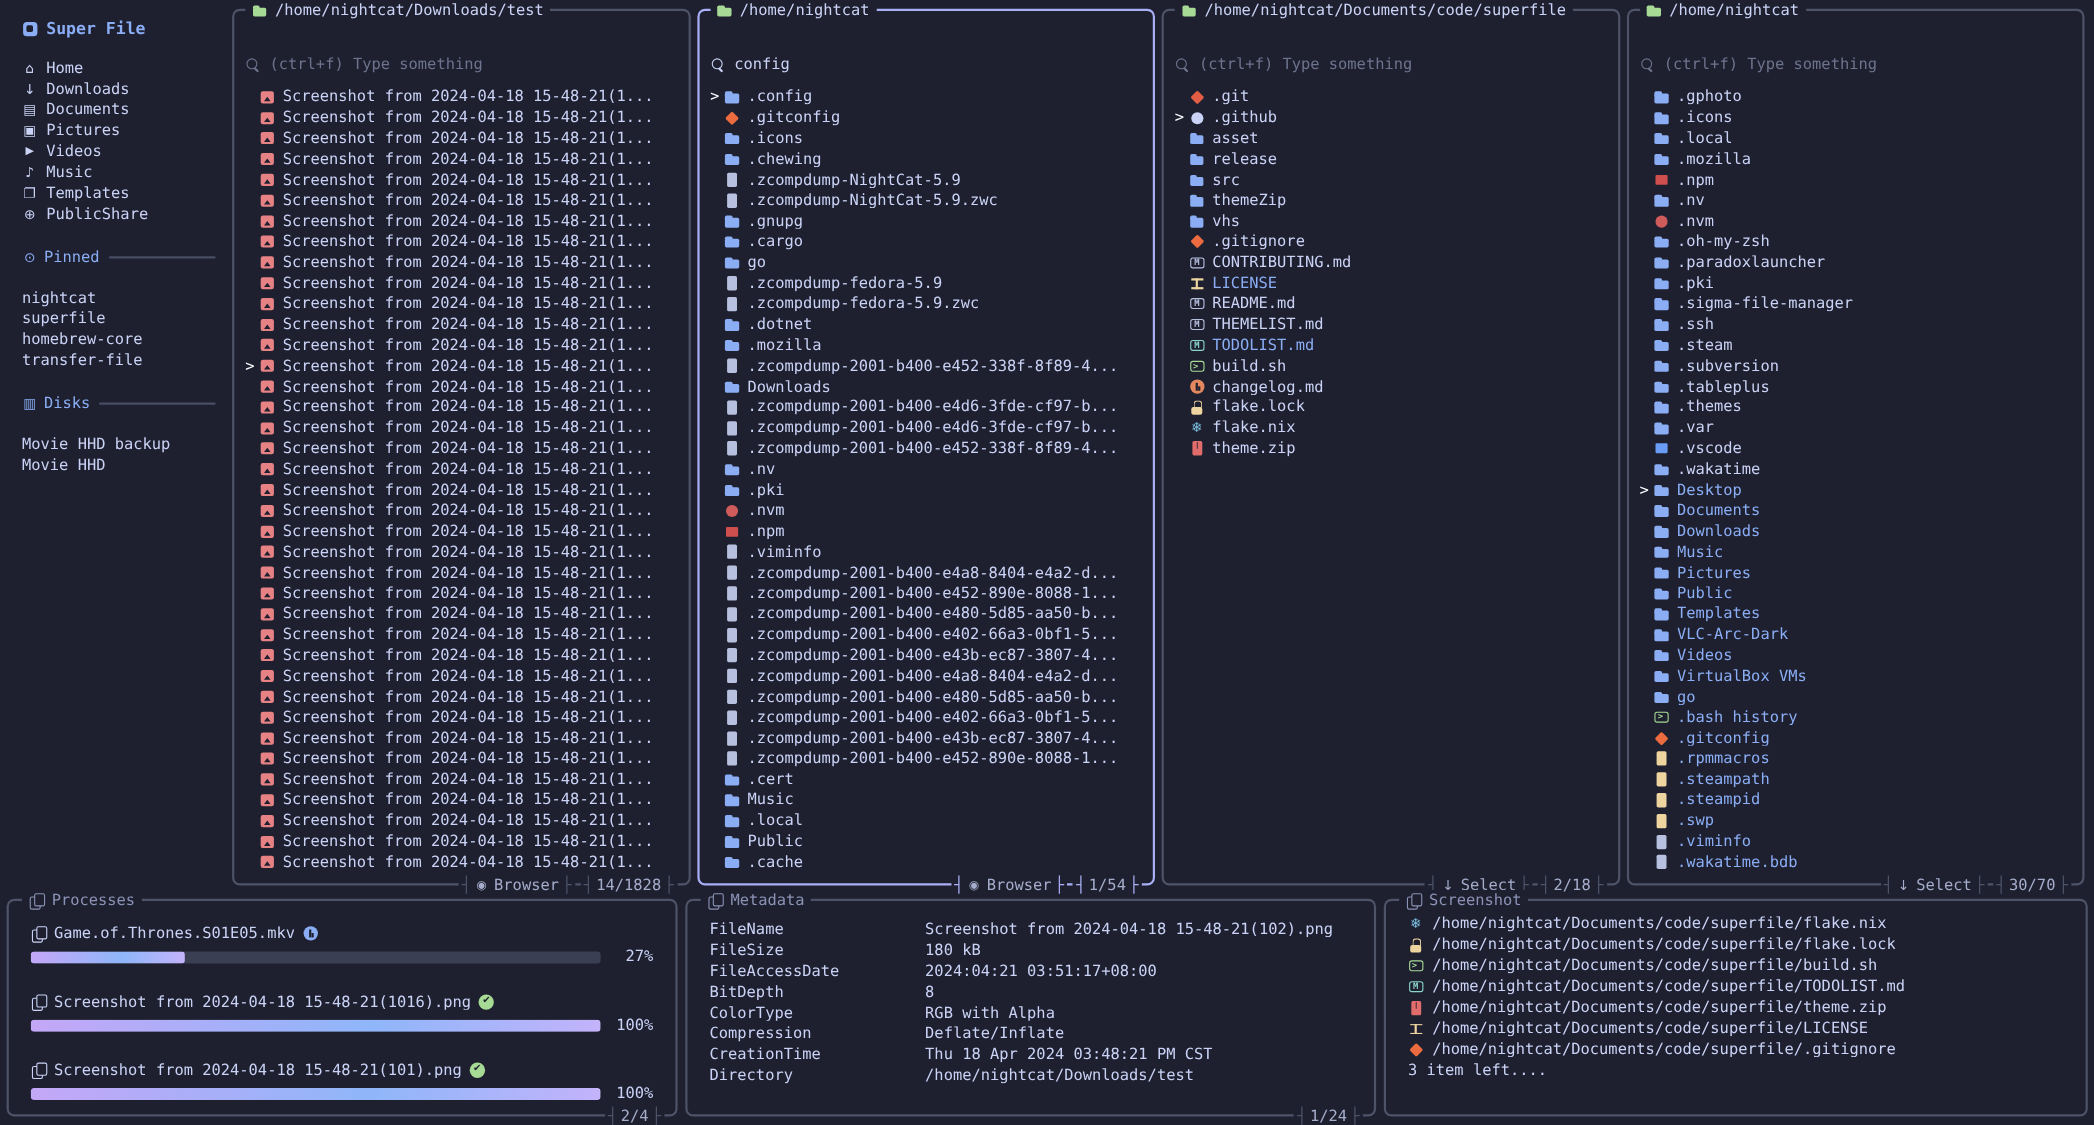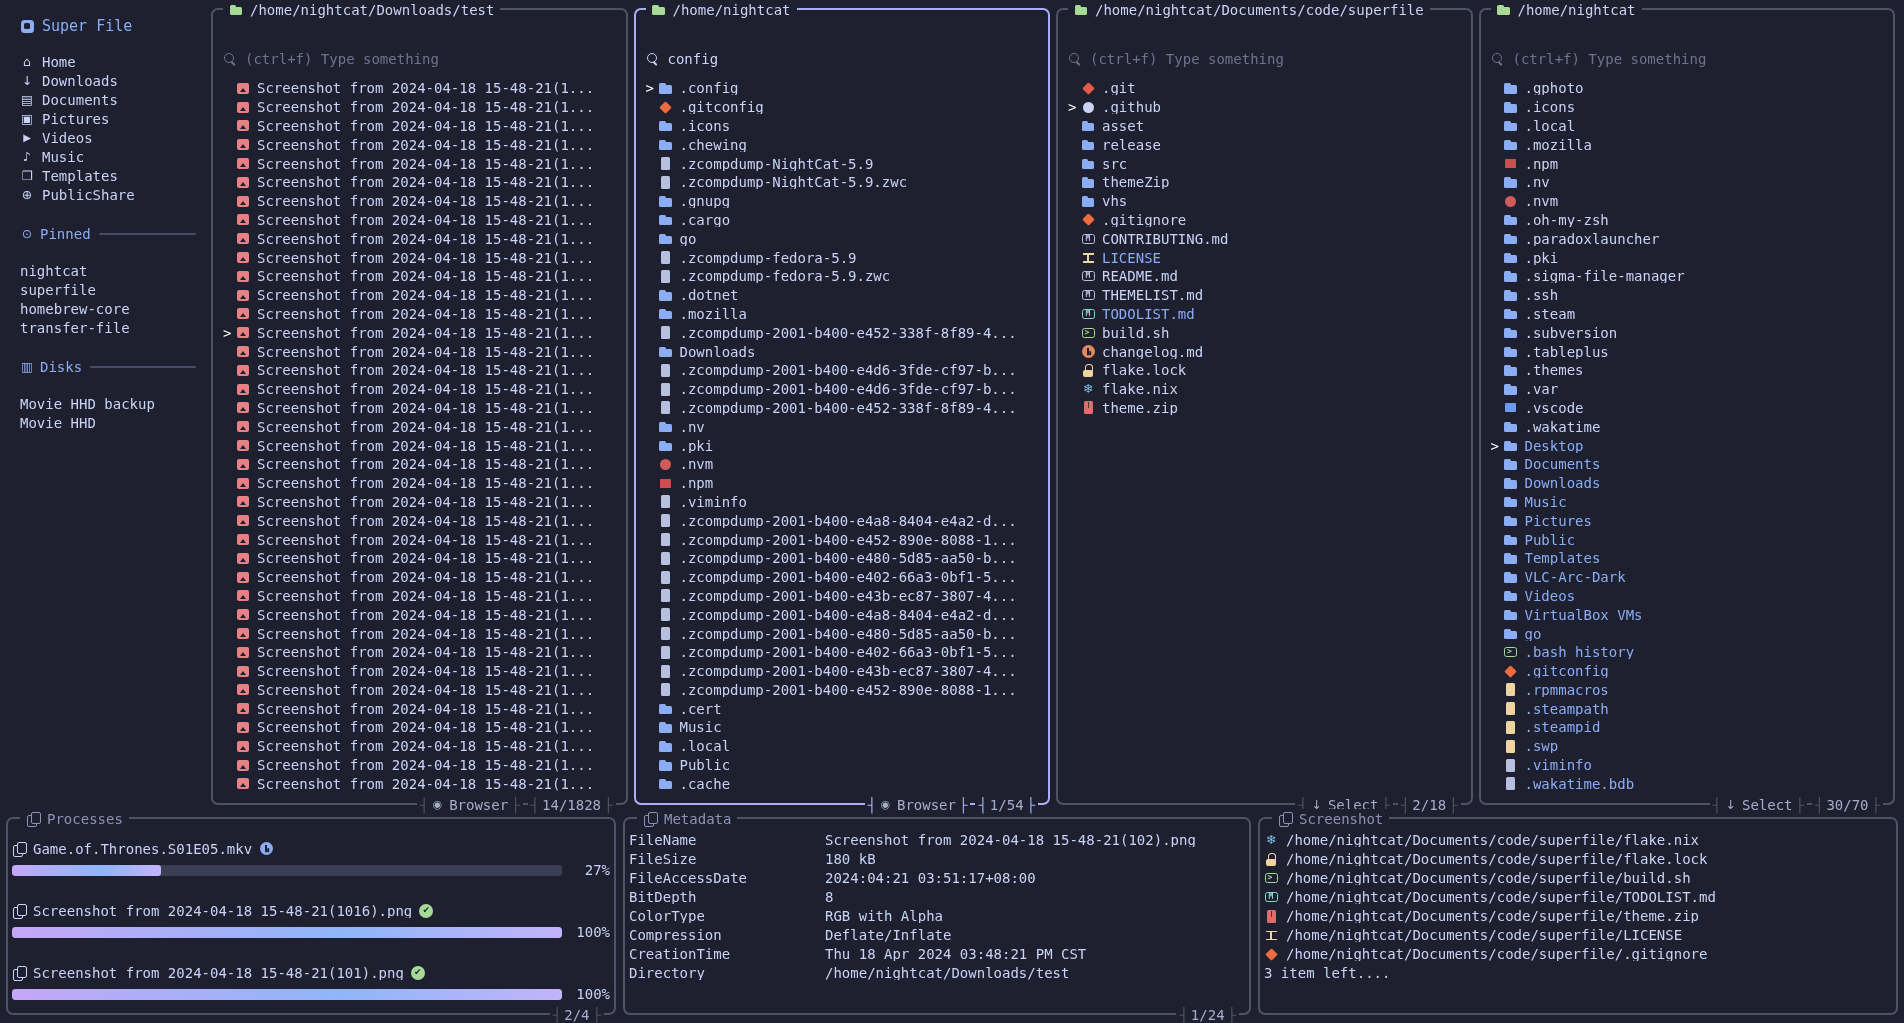--- a/index.html
+++ b/index.html
@@ -72,21 +72,21 @@
   .i-templates::before{content:"❐"}
   .i-globe::before{content:"⊕"}
   .i-pin::before{content:"⊙"}
   .i-disk::before{content:"▥"}
   .i-eye::before{content:"◉";font-size:11px}
   .i-select::before{content:"↓"}
   .i-snow::before{content:"❄"}
 
   
   .sidebar{width:194px;flex:none;margin-right:8px;padding:8px 4px 0 14px;overflow:hidden}
-  .sb-title{display:flex;align-items:center;height:20px;margin-bottom:16px;color:var(--blue);font-weight:normal;font-size:15px}
+  .sb-title{display:flex;align-items:center;height:20px;margin-bottom:16px;color:var(--blue);font-weight:bold;font-size:15px}
   .sb-title .i{margin-right:8px}
   .sb-item{display:flex;align-items:center;height:19px;color:var(--text);cursor:default;white-space:nowrap}
   .sb-item .i{margin-right:8px;color:var(--text)}
   .sb-header{display:flex;align-items:center;height:19px;margin-top:20px;margin-bottom:18px;color:var(--blue);white-space:nowrap}
   .sb-header .i{margin-right:6px;color:var(--blue)}
   .rule{flex:1;height:2px;background:#494d64;margin-left:8px;border-radius:1px}
 
   
   .panels{flex:1;display:flex;min-width:0}
   .panel{position:relative;flex:1;min-width:0;margin:0 3px;border:2px solid var(--border);border-radius:7px;
@@ -105,37 +105,37 @@
   .fname{overflow:hidden;text-overflow:ellipsis}
   .frow.selected .fname{color:var(--selected)}
   .panel-foot{position:absolute;bottom:-11px;right:10px;display:flex;gap:5px;color:#a5adcb}
   .chip{background:var(--bg);padding:0 3px;display:flex;align-items:center;height:19px;white-space:nowrap}
   .chip::before{content:"┤";color:var(--border);margin-right:3px}
   .chip::after{content:"├";color:var(--border);margin-left:3px}
   .panel.active .chip::before,.panel.active .chip::after{color:var(--border-active)}
   .chip .i{width:13px;height:13px;margin-right:5px}
 
   
-  .bpanel{position:relative;border:2px solid var(--border);border-radius:7px;padding:14px 4px 8px}
+  .bpanel{position:relative;border:2px solid var(--border);border-radius:7px;padding:14px 20px 8px}
   .bp-title{position:absolute;top:-10px;left:12px;background:var(--bg);padding:0 6px;height:19px;
             display:flex;align-items:center;color:var(--muted);white-space:nowrap}
   .bp-title .i{color:var(--muted);margin-right:7px}
   .processes{width:610px;flex:none}
   .metadata{width:628px;flex:none;margin:0 7px}
   .clipboard{flex:1;min-width:0}
   .proc-list{padding-top:6px}
   .proc{margin-bottom:24px}
   .proc-head{display:flex;align-items:center;height:19px;white-space:nowrap;overflow:hidden}
   .proc-name{margin-right:7px;overflow:hidden;text-overflow:ellipsis}
   .proc-head .st{width:14px;height:14px}
   .proc-bar{display:flex;align-items:center;margin-top:5px}
   .track{flex:1;height:11px;background:var(--track);border-radius:3px;overflow:hidden;display:block}
   .fill{display:block;height:100%;border-radius:3px;background:linear-gradient(90deg,var(--grad1),var(--grad2) 60%,var(--grad3))}
   .pct{width:48px;text-align:right;flex:none}
-  .meta-row{display:flex;align-items:flex-start;height:19px;white-space:nowrap}
+  .meta-row{display:flex;align-items:flex-end;height:19px;white-space:nowrap}
   .meta-label{width:196px;flex:none;overflow:hidden}
   .meta-value{overflow:hidden;text-overflow:ellipsis}
   .clip-row{display:flex;align-items:flex-start;height:19px;white-space:nowrap}
   .clip-row .i{margin-right:8px}
   .clip-path{overflow:hidden;text-overflow:ellipsis}
 </style>
 </head>
 <body>
 
 <div class="app">

